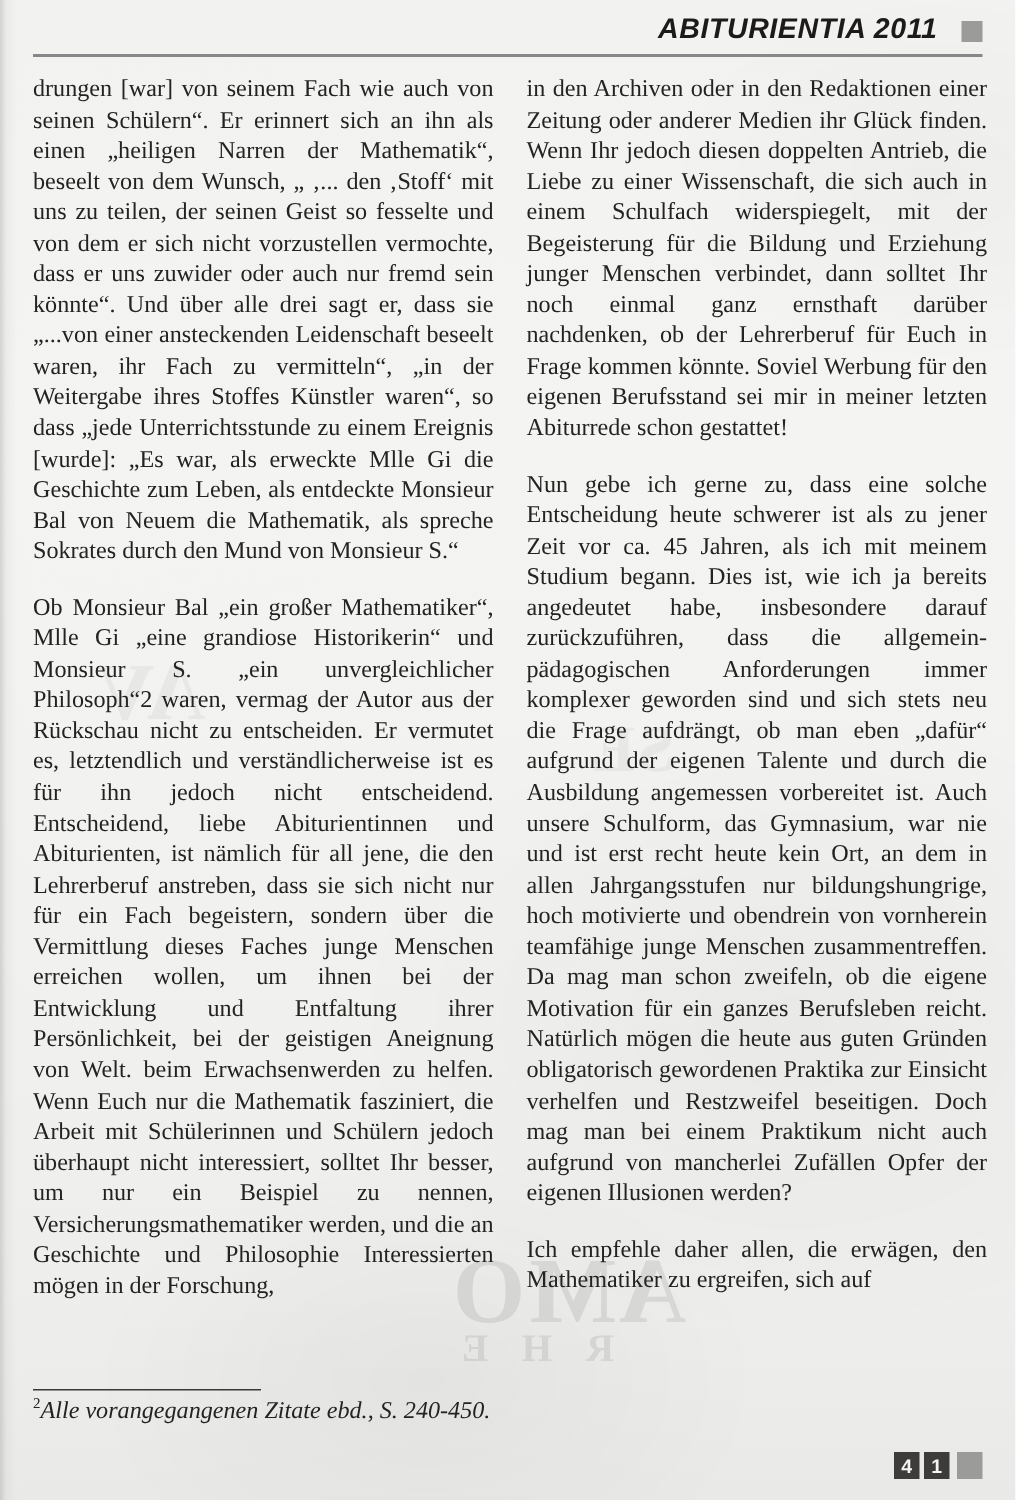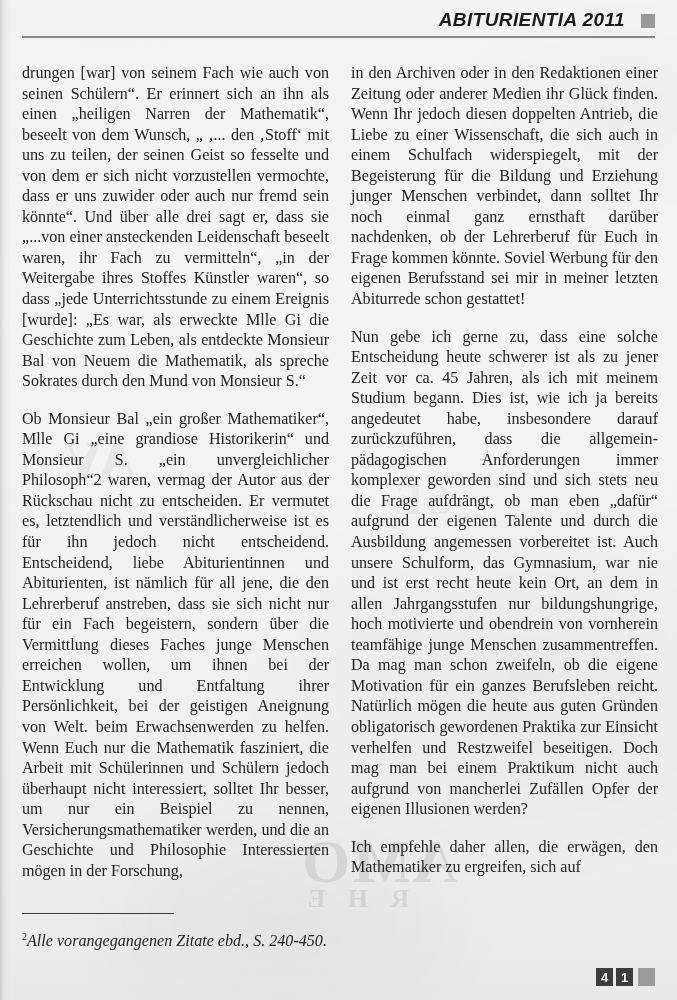--- a/index.html
+++ b/index.html
@@ -111,21 +111,21 @@
     bottom: 48px;
     display: flex;
     gap: 22px;
   }
   .col {
     position: relative;
     width: 307px;
     flex: 0 0 307px;
   }
   .col p {
-    margin: 17px 0 17px 0;
+    margin: 4px 0 17px 0;
     font-size: 16.1px;
     line-height: 20.55px;
     text-align: justify;
     text-justify: inter-word;
     hyphens: manual;
     color: #242320;
   }
   .col p:last-child { margin-bottom: 0; }
 
   .col-left { position: relative; }

